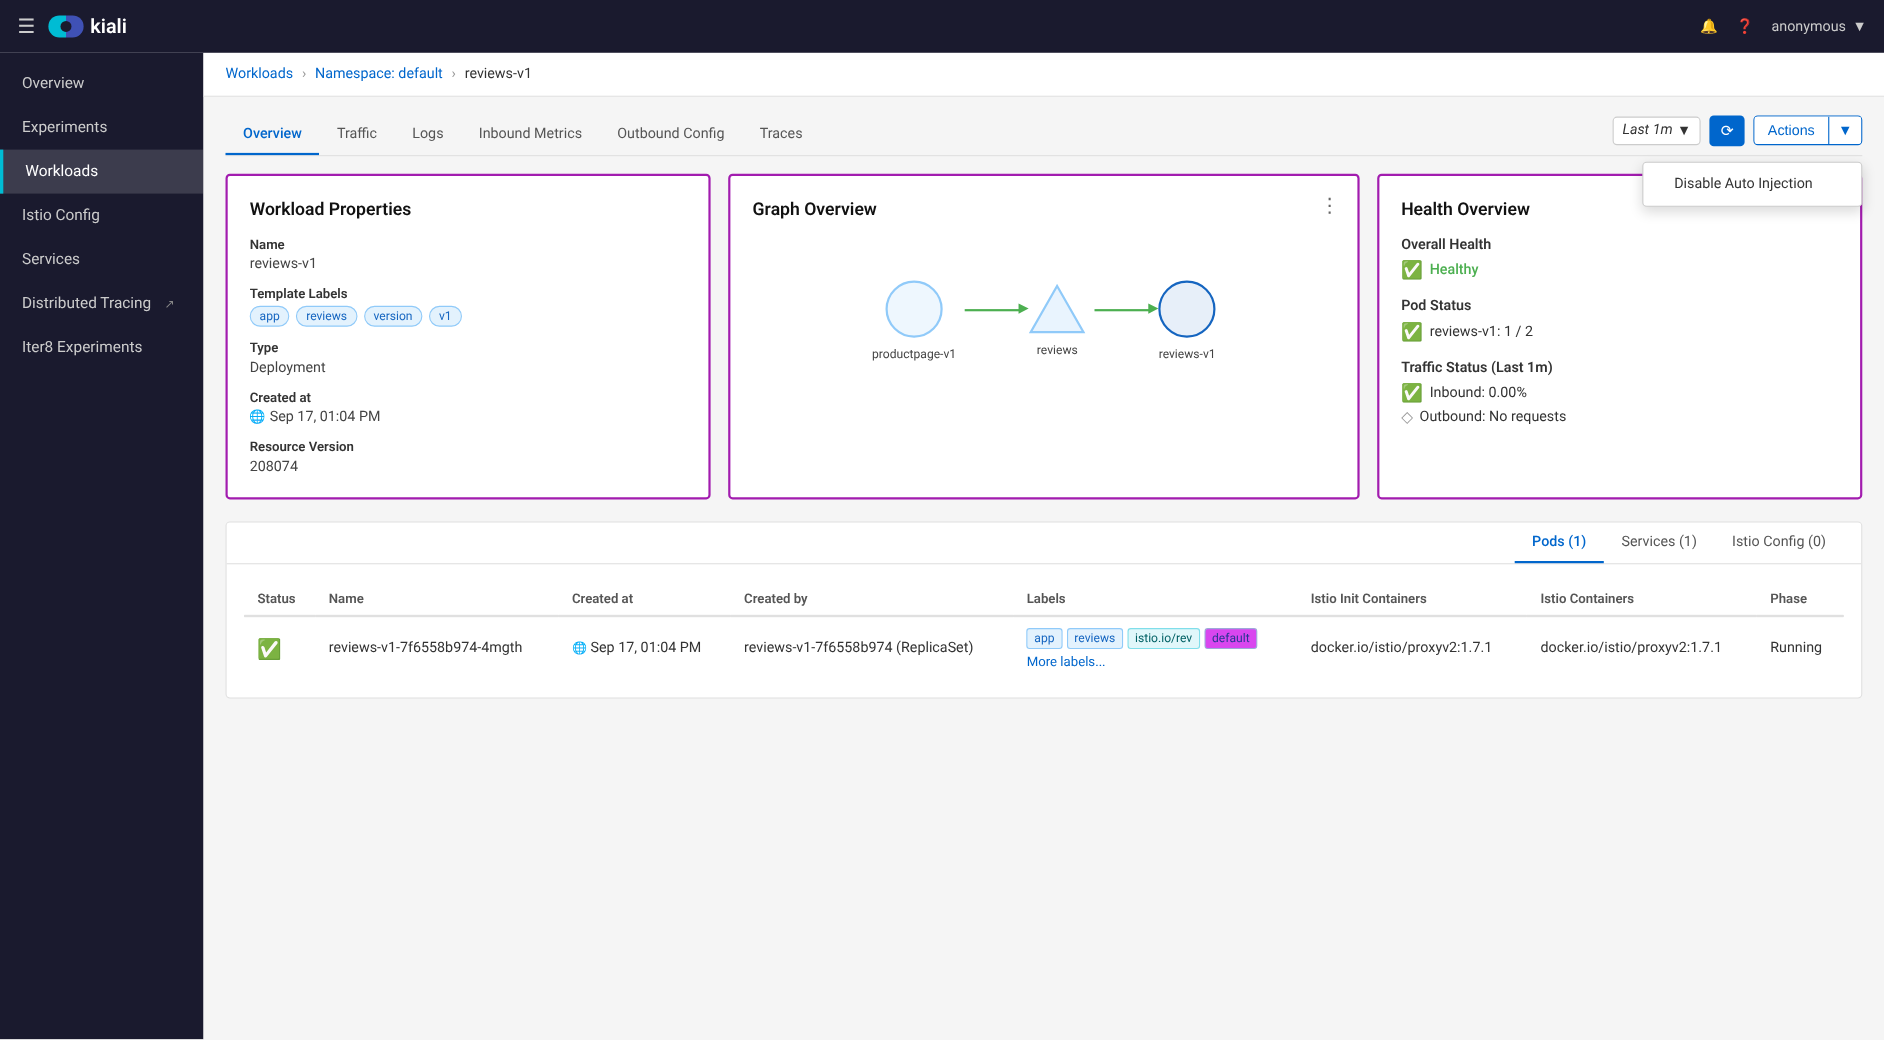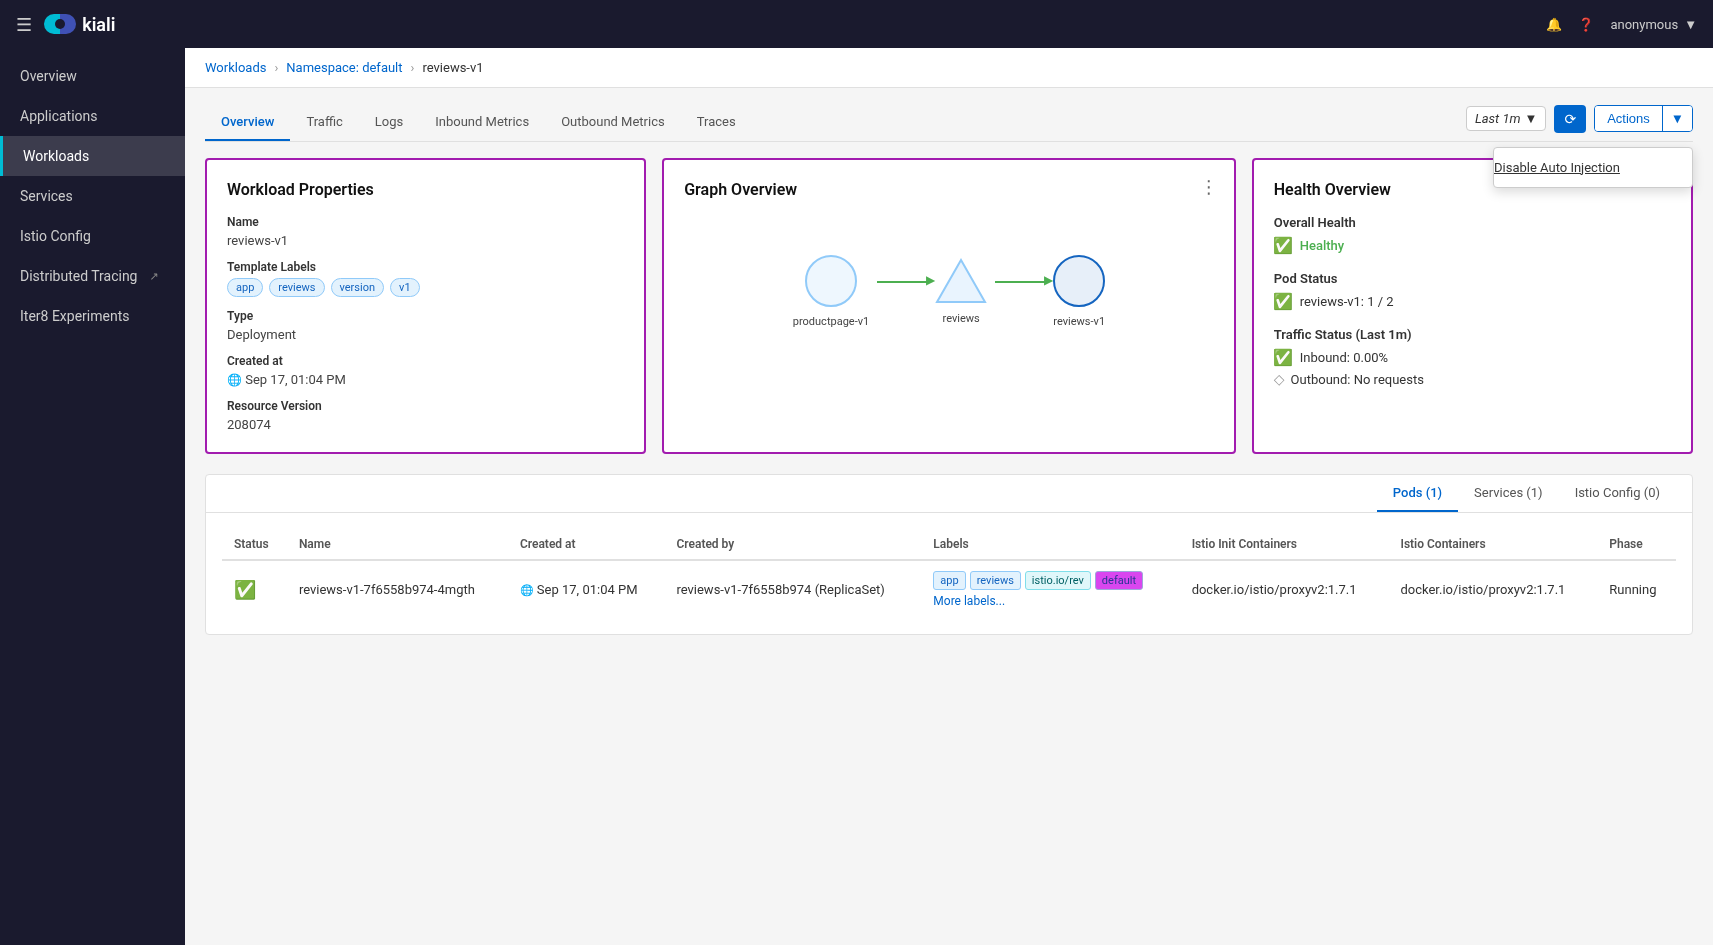--- a/index.html
+++ b/index.html
@@ -42,21 +42,21 @@
     .tab.active { color: #0066cc; border-bottom: 2px solid #0066cc; font-weight: 500; }
     .actions-bar { display: flex; align-items: center; gap: 8px; padding-bottom: 8px; position: relative; }
     .time-select { display: flex; align-items: center; gap: 4px; border: 1px solid #ccc; border-radius: 4px; padding: 4px 8px; background: #fff; cursor: pointer; font-size: 13px; font-style: italic; }
     .refresh-btn { background: #0066cc; color: #fff; border: none; border-radius: 4px; padding: 6px 10px; cursor: pointer; font-size: 14px; }
     .actions-btn { display: flex; align-items: flex-start; gap: 0; border: 1px solid #0066cc; border-radius: 4px; overflow: hidden; background: #fff; }
     .actions-btn-main { padding: 5px 12px; color: #0066cc; background: #fff; border: none; cursor: pointer; font-size: 13px; font-weight: 500; }
     .actions-btn-caret { padding: 5px 8px; color: #0066cc; background: #fff; border: none; border-left: 1px solid #0066cc; cursor: pointer; }
 
     
     .dropdown-menu { position: absolute; right: 0; top: 42px; background: #fff; border: 1px solid #ccc; border-radius: 4px; box-shadow: 0 4px 12px rgba(0,0,0,0.15); z-index: 100; min-width: 200px; padding: 4px 0; }
-    .dropdown-item { padding: 8px 0; cursor: pointer; font-size: 13px; color: #333; text-decoration: underline; }
+    .dropdown-item { padding: 8px 28px; cursor: pointer; font-size: 13px; color: #333; }
 
     
     .cards-row { display: grid; grid-template-columns: 1fr 1.3fr 1fr; gap: 16px; margin-bottom: 20px; }
     .card { background: #fff; border: 2px solid #a21caf; border-radius: 4px; padding: 20px; }
     .card h3 { font-size: 16px; font-weight: 600; margin-bottom: 16px; color: #111; }
 
     
     .prop-label { font-size: 12px; font-weight: 600; color: #333; margin-top: 12px; margin-bottom: 4px; }
     .prop-value { font-size: 13px; color: #444; }
     .tags { display: flex; gap: 6px; flex-wrap: wrap; margin-top: 4px; }
@@ -120,30 +120,30 @@
   </div>
 </div>
 
 <div class="main-layout">
 
   <div class="sidebar">
     <div class="sidebar-item">
       <span>Overview</span>
     </div>
     <div class="sidebar-item">
-      <span>Applications</span>
+      <span>Experiments</span>
     </div>
     <div class="sidebar-item active">
       <span>Workloads</span>
     </div>
     <div class="sidebar-item">
+      <span>Istio Config</span>
+    </div>
+    <div class="sidebar-item">
       <span>Services</span>
-    </div>
-    <div class="sidebar-item">
-      <span>Istio Config</span>
     </div>
     <div class="sidebar-item">
       <span>Distributed Tracing</span>
       <span class="ext-icon">↗</span>
     </div>
     <div class="sidebar-item">
       <span>Iter8 Experiments</span>
     </div>
   </div>
 
@@ -167,21 +167,21 @@
           <div class="tab">
             <span>Traffic</span>
           </div>
           <div class="tab">
             <span>Logs</span>
           </div>
           <div class="tab">
             <span>Inbound Metrics</span>
           </div>
           <div class="tab">
-            <span>Outbound Metrics</span>
+            <span>Outbound Config</span>
           </div>
           <div class="tab">
             <span>Traces</span>
           </div>
         </div>
 
         <div class="actions-bar">
           <div class="time-select">
             <span>Last 1m</span>
             <span>▼</span>

